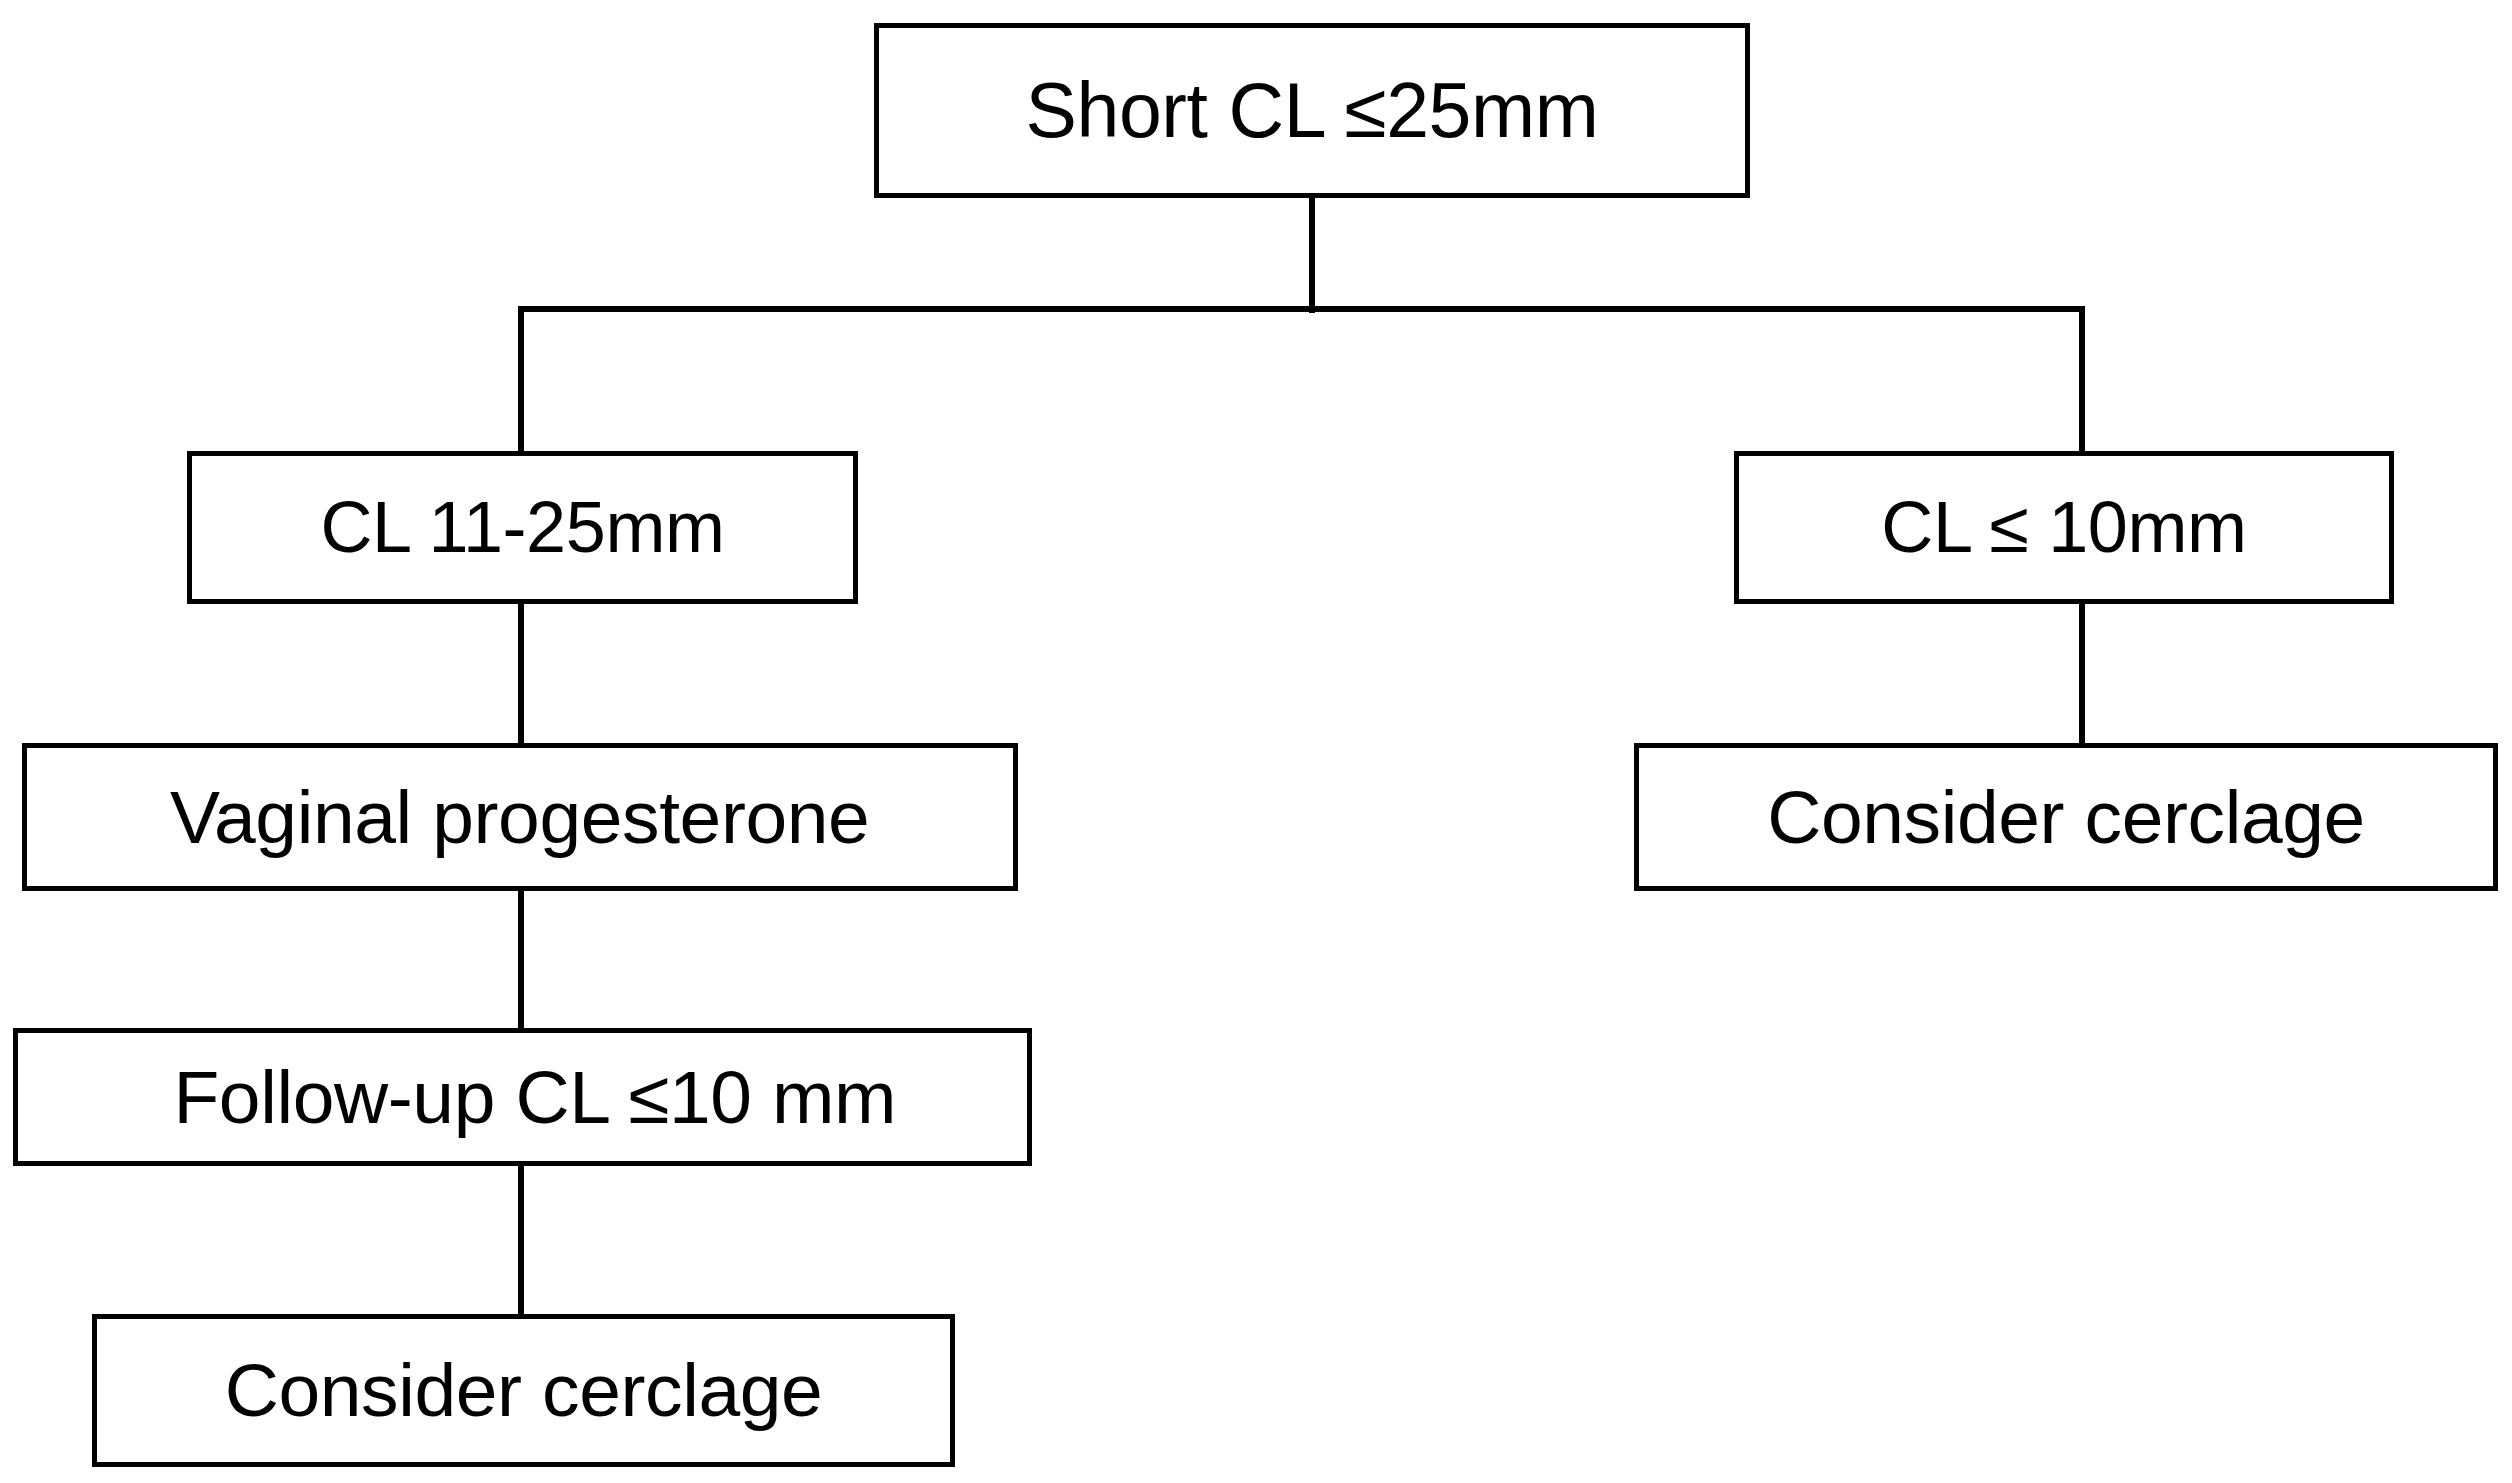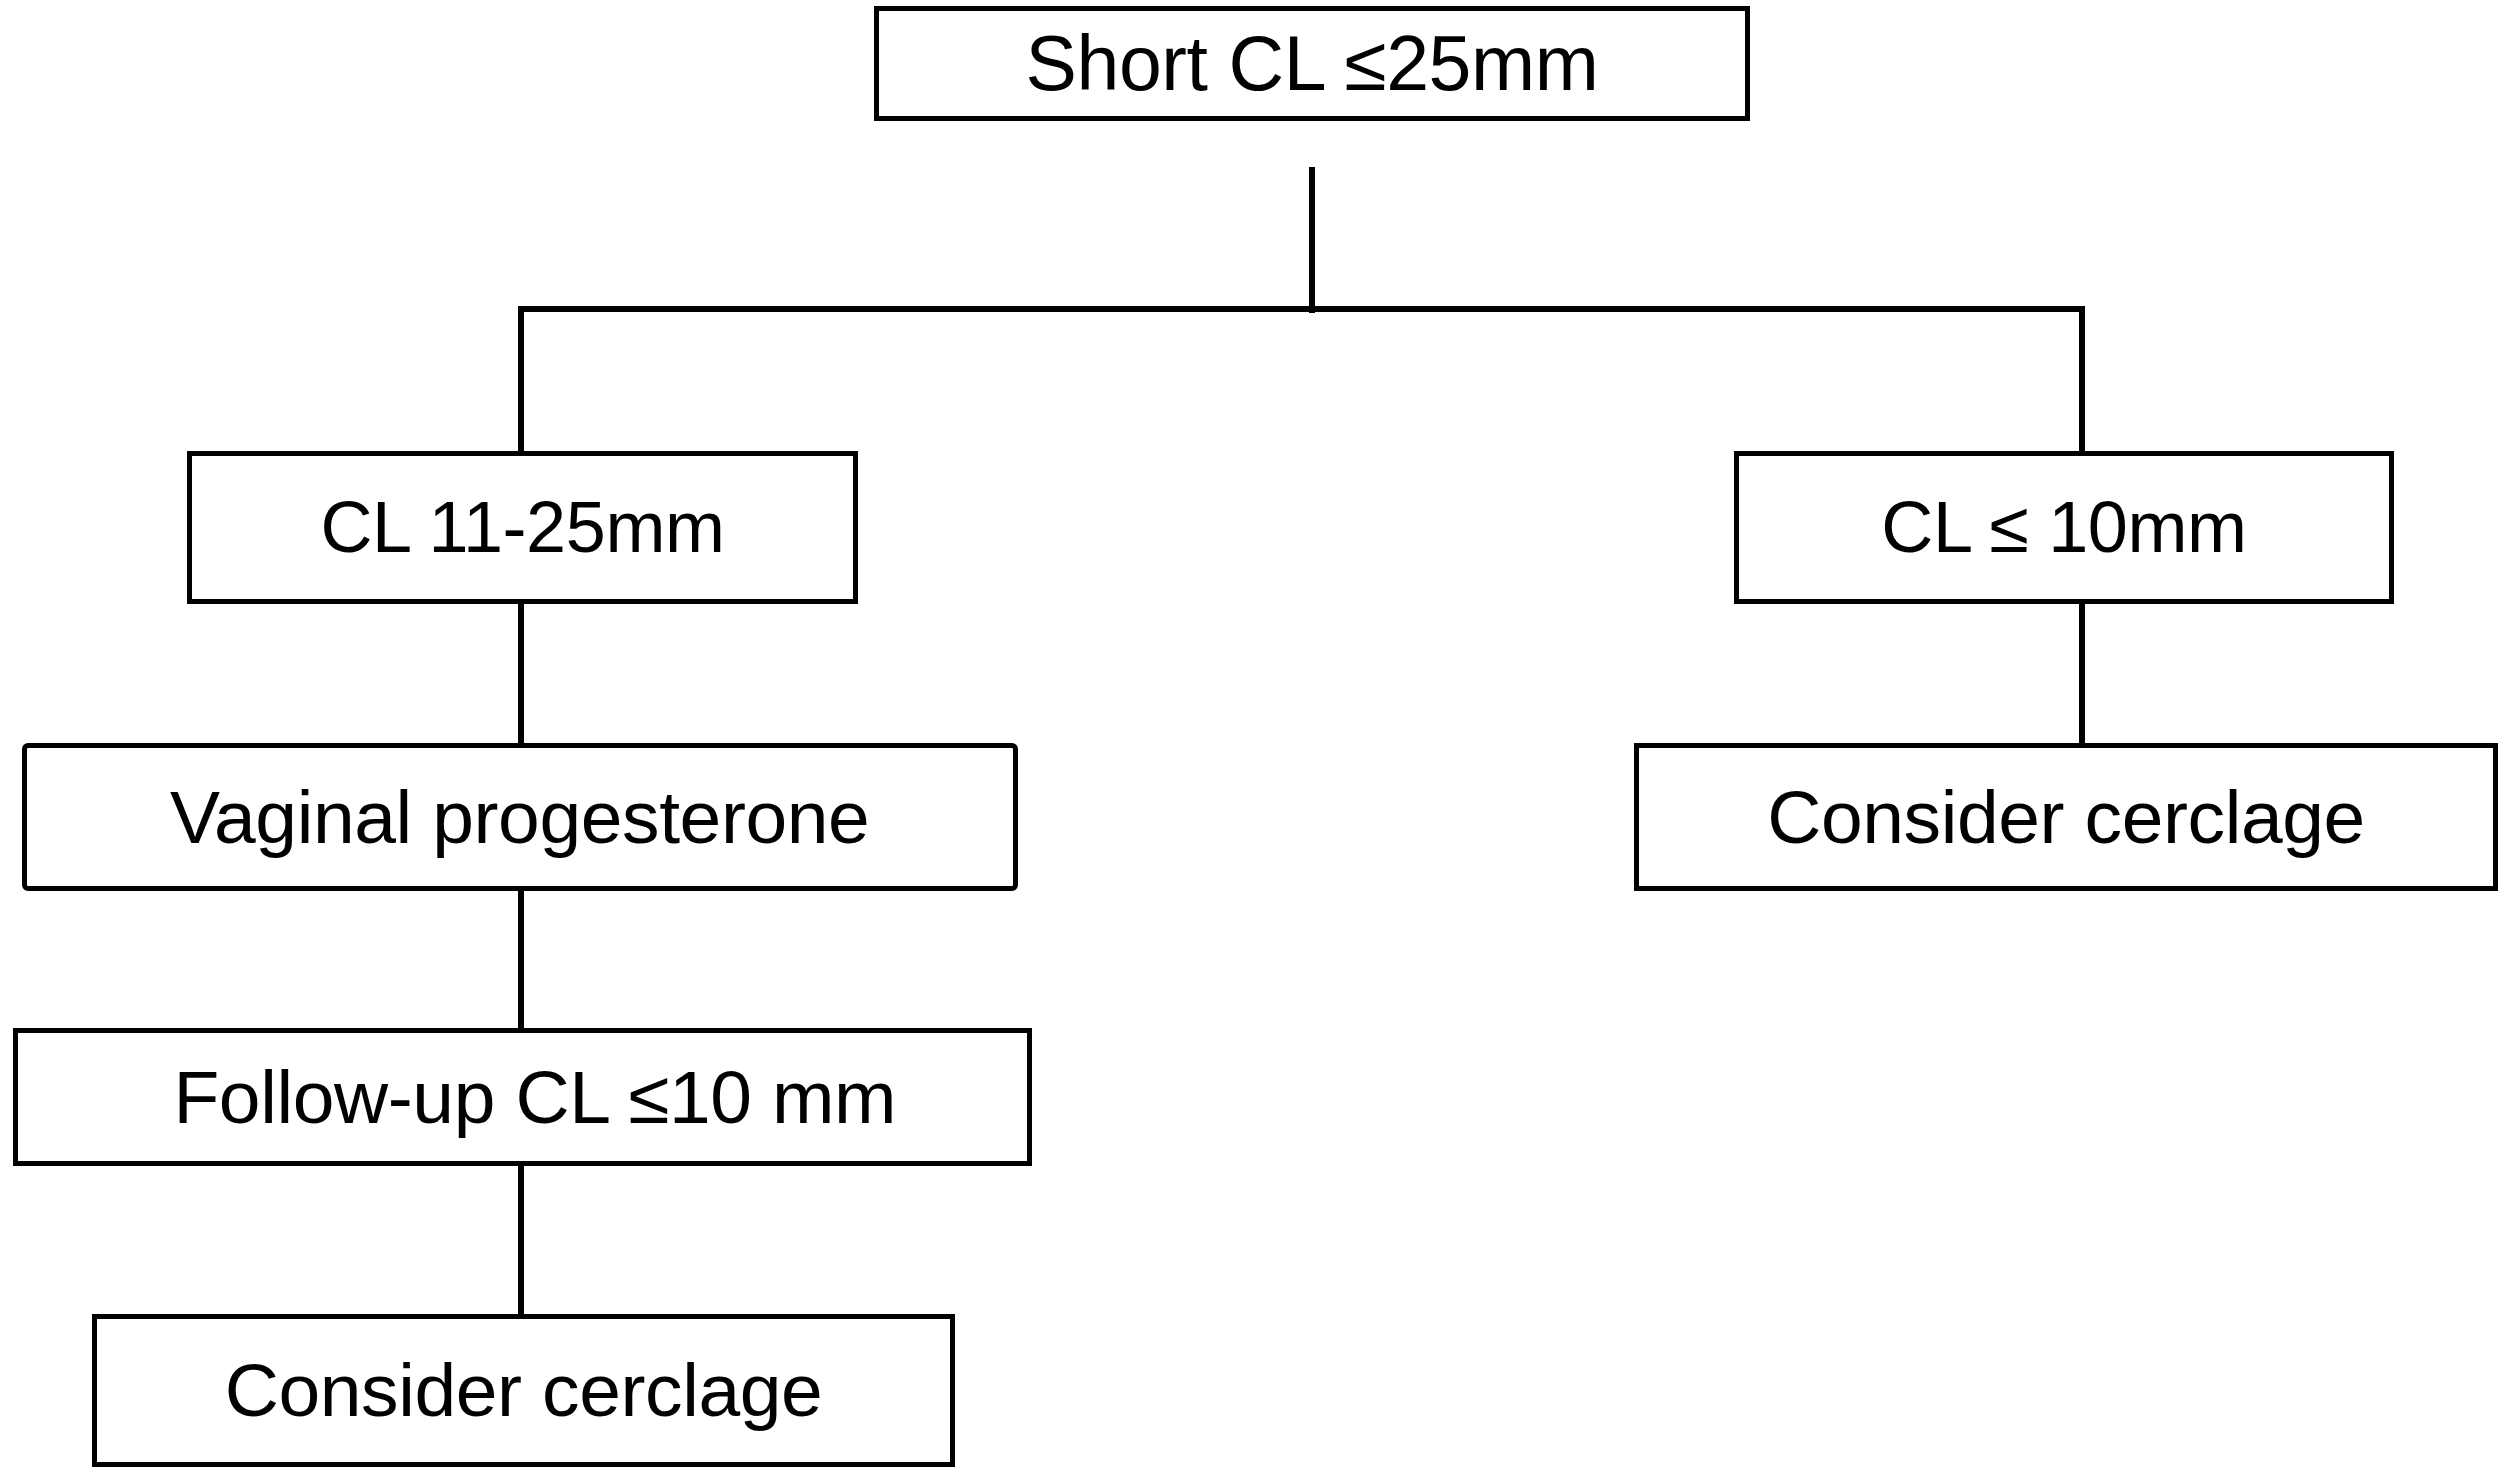--- a/index.html
+++ b/index.html
@@ -56,33 +56,33 @@
   <div class="connector v-line" style="left:2079px; top:306px; height:150px;"></div>
 
   <div class="connector v-line" style="left:518px; top:600px; height:148px;"></div>
 
   <div class="connector v-line" style="left:518px; top:884px; height:148px;"></div>
 
   <div class="connector v-line" style="left:518px; top:1159px; height:160px;"></div>
 
   <div class="connector v-line" style="left:2079px; top:600px; height:148px;"></div>
 
-  <div class="node" style="left:874px; top:6px; width:876px; height:115px;">
+  <div class="node" style="left:874px; top:23px; width:876px; height:175px;">
     <span class="label" style="font-size:77px;">Short CL ≤25mm</span>
   </div>
 
   <div class="node" style="left:187px; top:451px; width:671px; height:153px;">
     <span class="label" style="font-size:72px;">CL 11-25mm</span>
   </div>
 
   <div class="node" style="left:1734px; top:451px; width:660px; height:153px;">
     <span class="label" style="font-size:72px;">CL ≤ 10mm</span>
   </div>
 
-  <div class="node" style="left:21.7px; top:743px; width:996px; height:148px;border-radius:6px;">
+  <div class="node" style="left:21.7px; top:743px; width:996px; height:148px;">
     <span class="label" style="font-size:75px;">Vaginal progesterone</span>
   </div>
 
   <div class="node" style="left:1634px; top:743px; width:864px; height:148px;">
     <span class="label" style="font-size:75px;">Consider cerclage</span>
   </div>
 
   <div class="node" style="left:13.3px; top:1028px; width:1019px; height:138px;">
     <span class="label" style="font-size:75px;margin-left:24px;">Follow-up CL ≤10 mm</span>
   </div>

